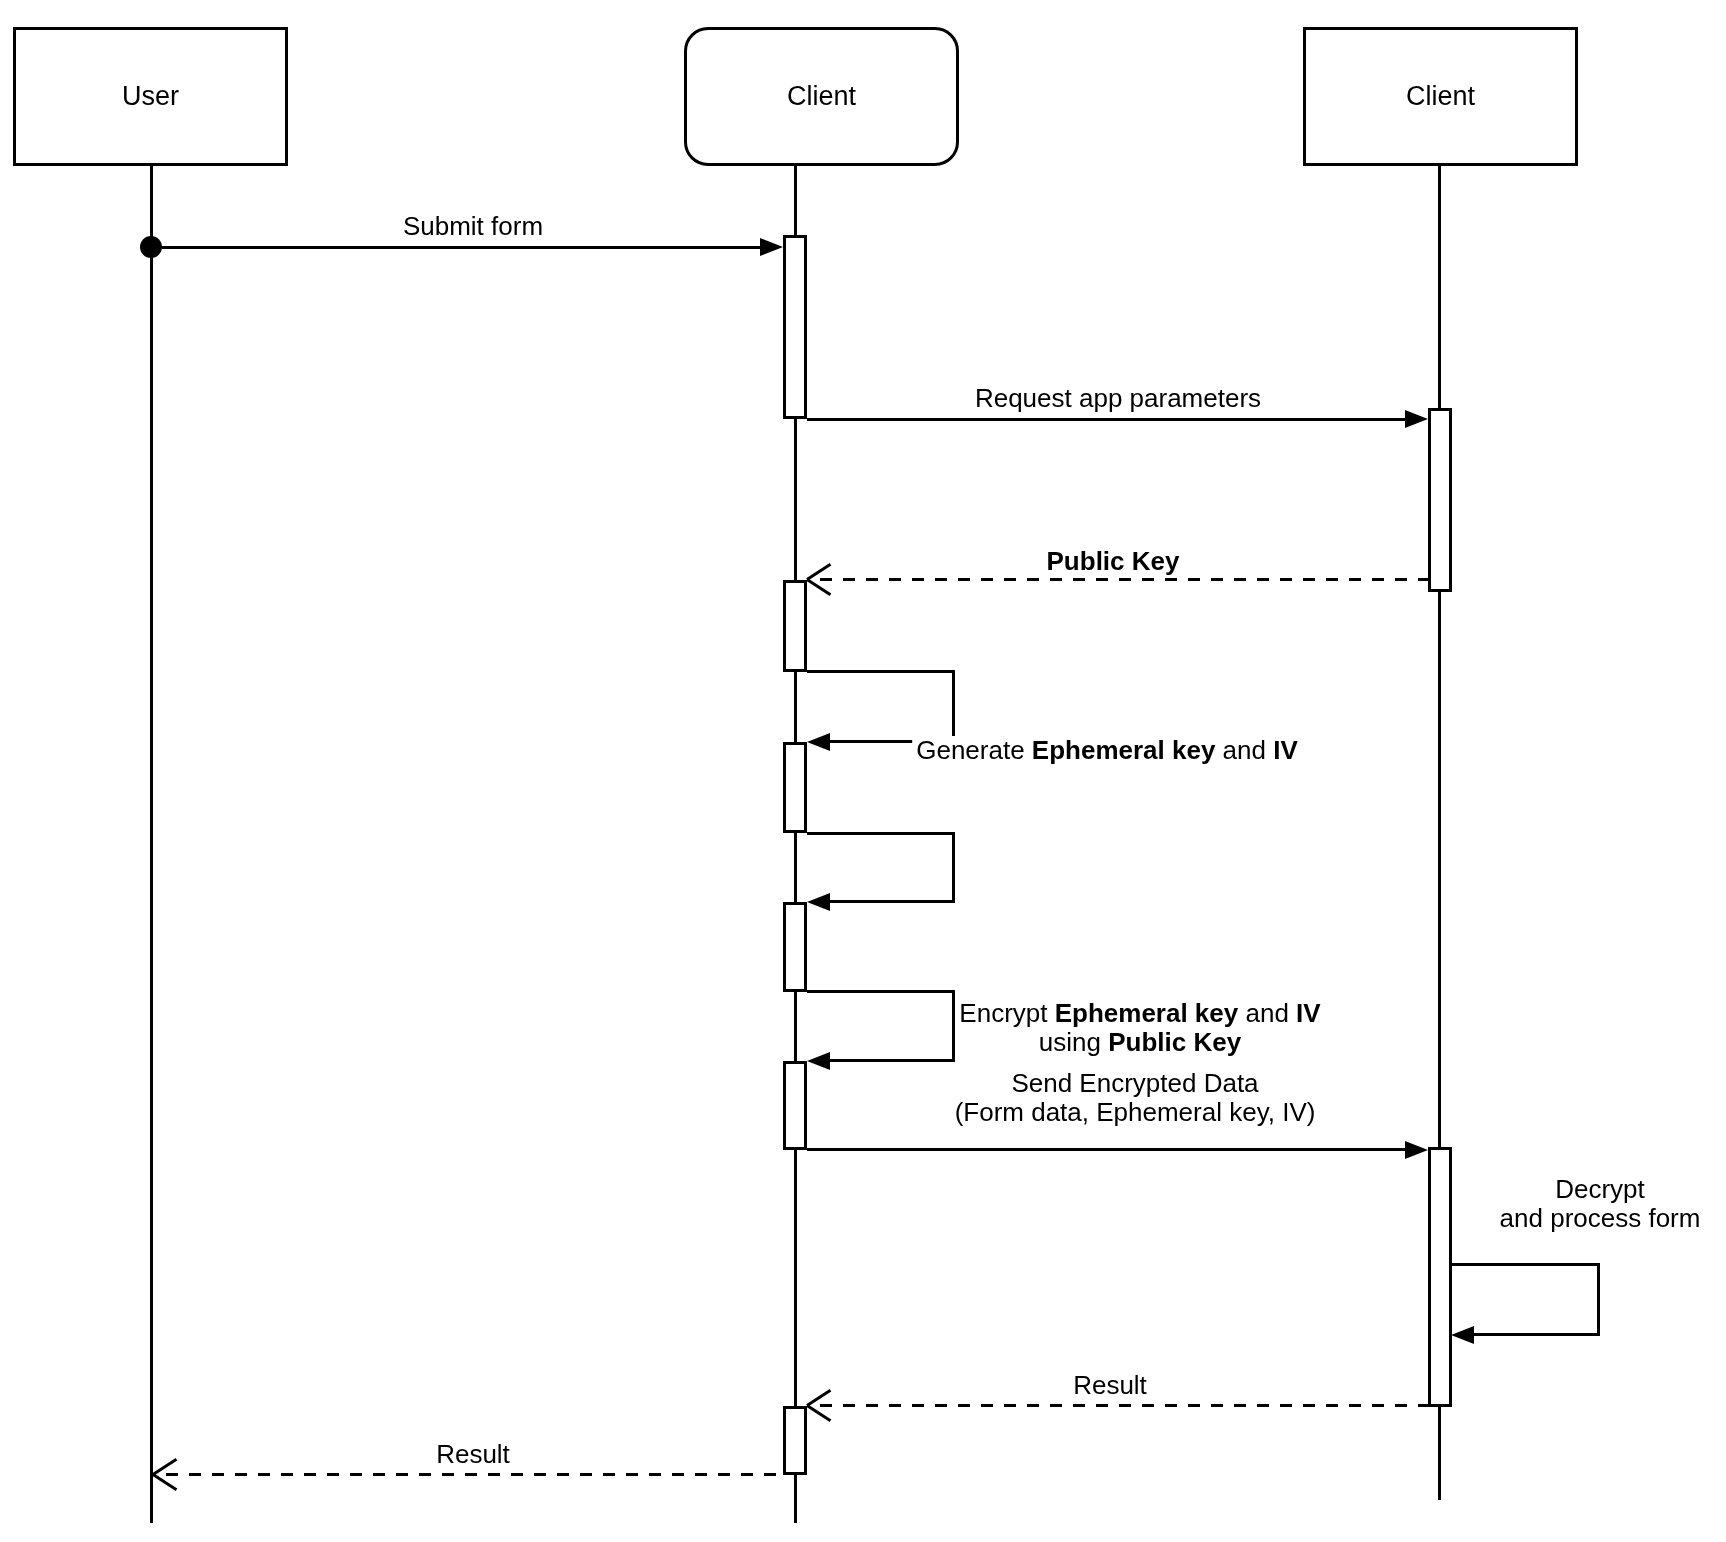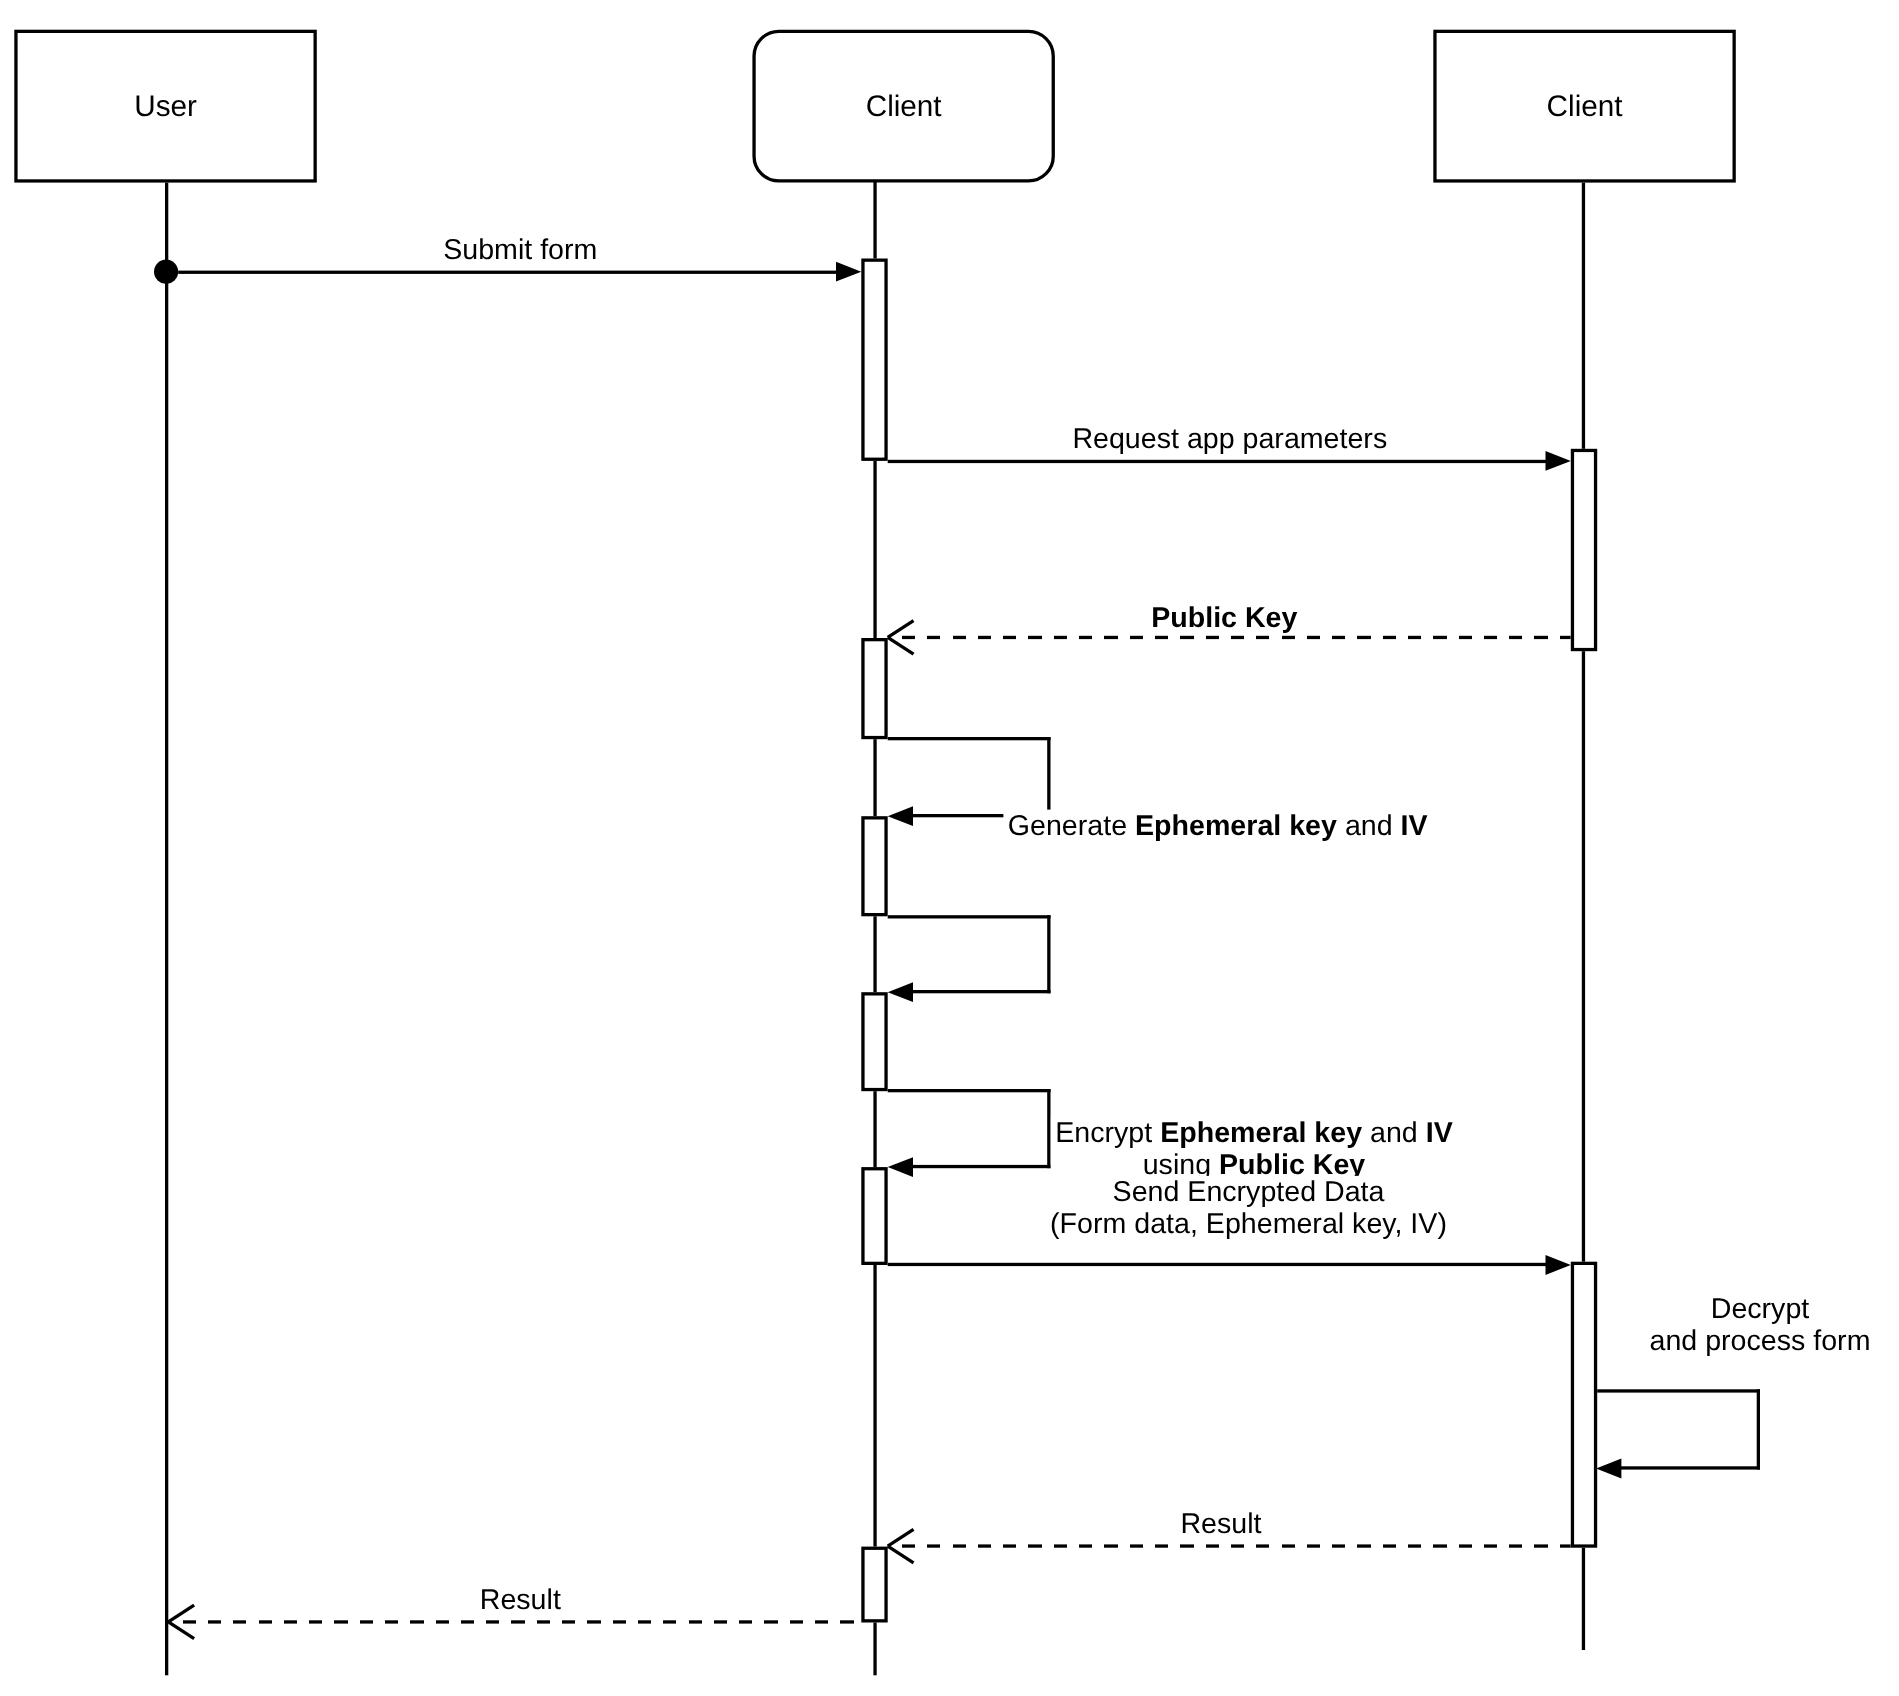--- a/index.html
+++ b/index.html
@@ -81,21 +81,21 @@
 
   <div class="hline" style="left:807px;top:832px;width:148px;"></div>
   <div class="vline" style="left:952px;top:832px;height:71px;"></div>
   <div class="hline" style="left:829px;top:900px;width:126px;"></div>
   <div class="tri-l" style="left:807px;top:893px;"></div>
 
   <div class="hline" style="left:807px;top:990px;width:148px;"></div>
   <div class="vline" style="left:952px;top:990px;height:72px;"></div>
   <div class="hline" style="left:829px;top:1059px;width:126px;"></div>
   <div class="tri-l" style="left:807px;top:1052px;"></div>
-  <div class="lbl" style="left:1140px;top:999px;margin-top:16px;">
+  <div class="lbl" style="left:1140px;top:999px;">
     <div><span>Encrypt </span><span class="b">Ephemeral key</span><span> and </span><span class="b">IV</span></div>
     <div><span>using </span><span class="b">Public Key</span></div>
   </div>
 
   <div class="lbl" style="left:1135px;top:1069px;">
     <div><span>Send Encrypted Data</span></div>
     <div><span>(Form data, Ephemeral key, IV)</span></div>
   </div>
   <div class="hline" style="left:807px;top:1148px;width:600px;"></div>
   <div class="tri-r" style="left:1405px;top:1141px;"></div>

